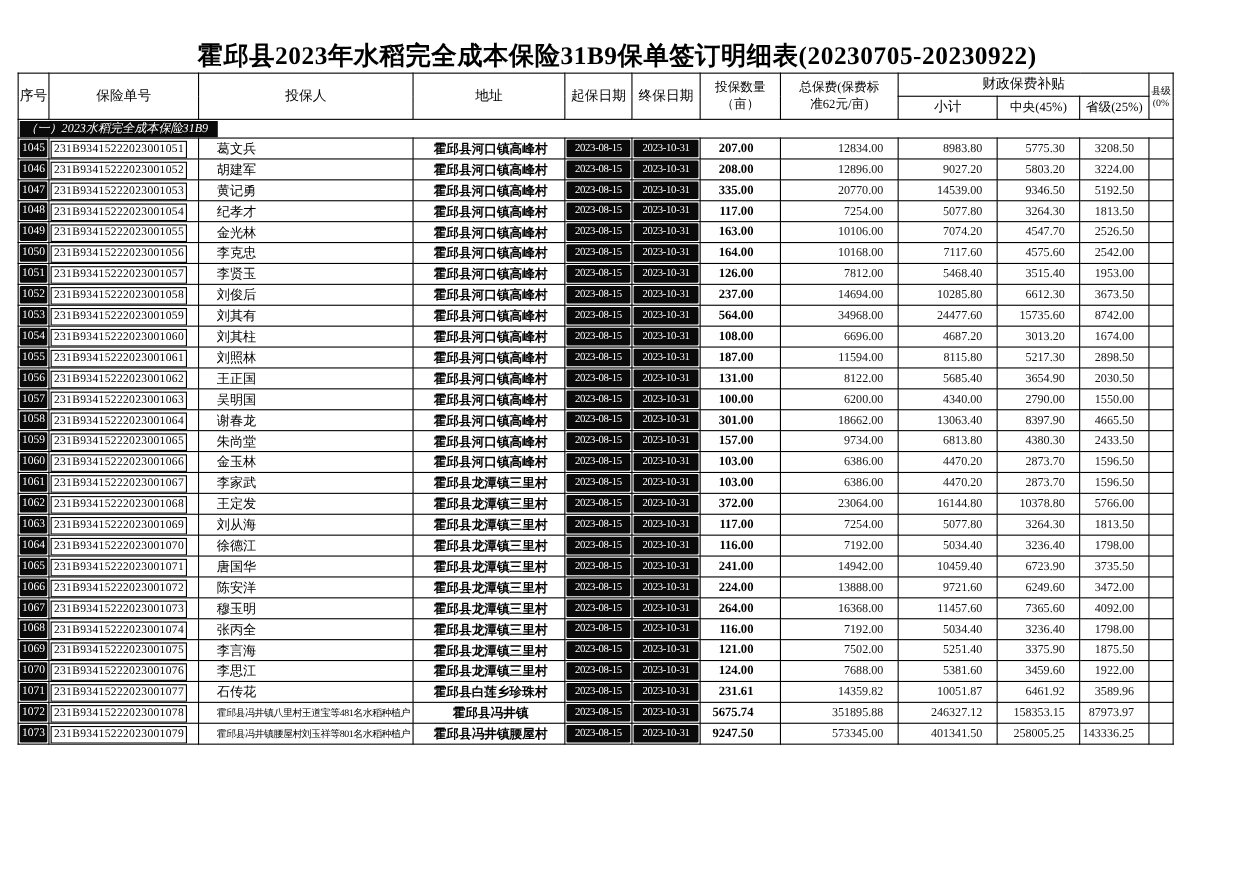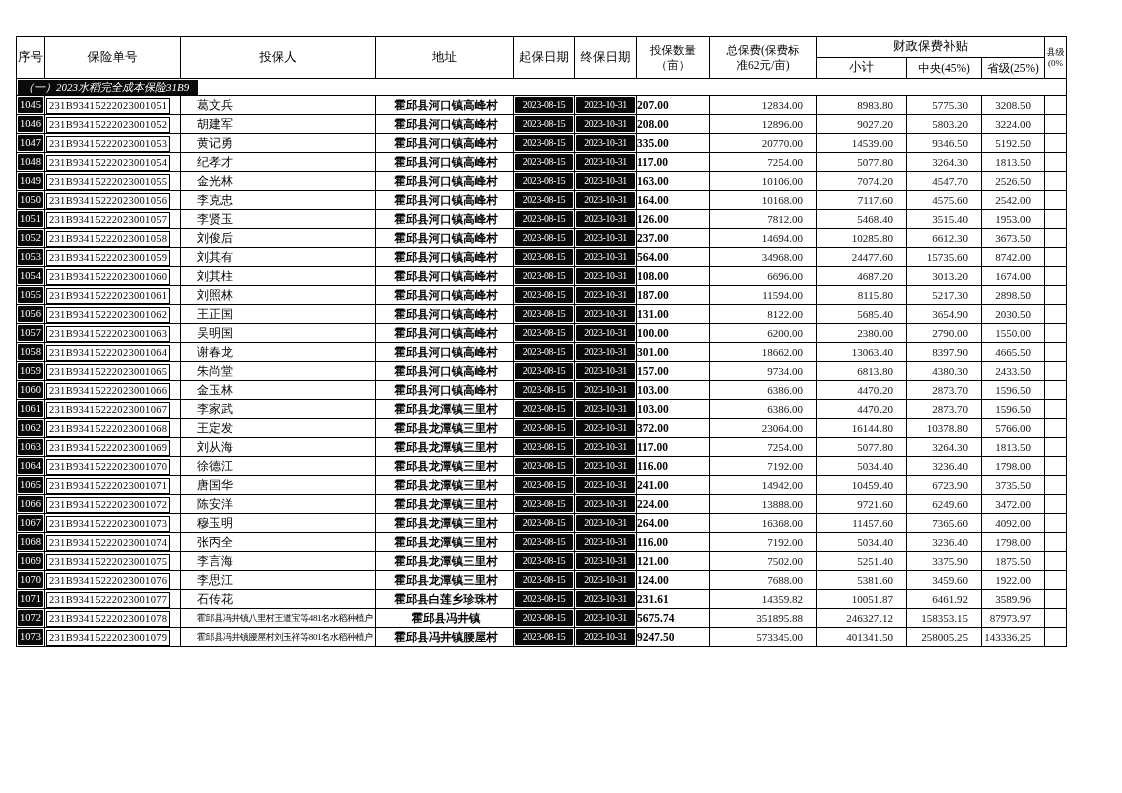--- a/index.html
+++ b/index.html
@@ -26,27 +26,28 @@
 
   .badge { display:block; margin:1px; background:#0a0a0a; color:#fff; font-size:10.5px; line-height:16px; text-align:center; border-radius:1px; }
   .c-date .badge { font-size:9.8px; letter-spacing:-0.3px; }
 
   .c-policy { text-align:left; }
   .boxed { display:inline-block; border:1px solid #000; line-height:14px; padding:0 2px; margin:1px 0 0 1px; font-size:10.5px; letter-spacing:0.3px; }
 
   .c-name { text-align:left; padding-left:16px; font-size:12px; }
   .c-name.small { font-size:9px; letter-spacing:-0.4px; }
   .c-addr { text-align:center; padding-left:3px; font-weight:bold; font-size:11.5px; }
-  .c-qty  { text-align:left; padding-right:0; font-weight:bold; font-size:11.5px; }
+  .c-qty  { text-align:right; padding-right:24px; font-weight:bold; font-size:11.5px; }
   .c-num  { text-align:right; padding-right:13px; font-size:11px; color:#111; }
 </style>
 </head>
 <body>
 
 <div class="page">
+  <div class="title">霍邱县2023年水稻完全成本保险31B9保单签订明细表(20230705-20230922)</div>
 
   <table>
     <colgroup>
       <col style="width:28px">
         <col style="width:136px">
         <col style="width:195px">
         <col style="width:138px">
       <col style="width:61px">
         <col style="width:62px">
         <col style="width:73px">
@@ -330,21 +331,21 @@
           <td class="c-name">吴明国</td>
           <td class="c-addr">霍邱县河口镇高峰村</td>
           <td class="c-date">
             <span class="badge">2023-08-15</span>
           </td>
           <td class="c-date">
             <span class="badge">2023-10-31</span>
           </td>
           <td class="c-qty">100.00</td>
           <td class="c-num">6200.00</td>
-          <td class="c-num">2380.00</td>
+          <td class="c-num">4340.00</td>
           <td class="c-num">2790.00</td>
           <td class="c-num">1550.00</td>
           <td class="c-county"></td>
         </tr>
         <tr>
           <td class="c-seq">
             <span class="badge">1058</span>
           </td>
           <td class="c-policy"><span class="boxed">231B93415222023001064</span></td>
           <td class="c-name">谢春龙</td>

